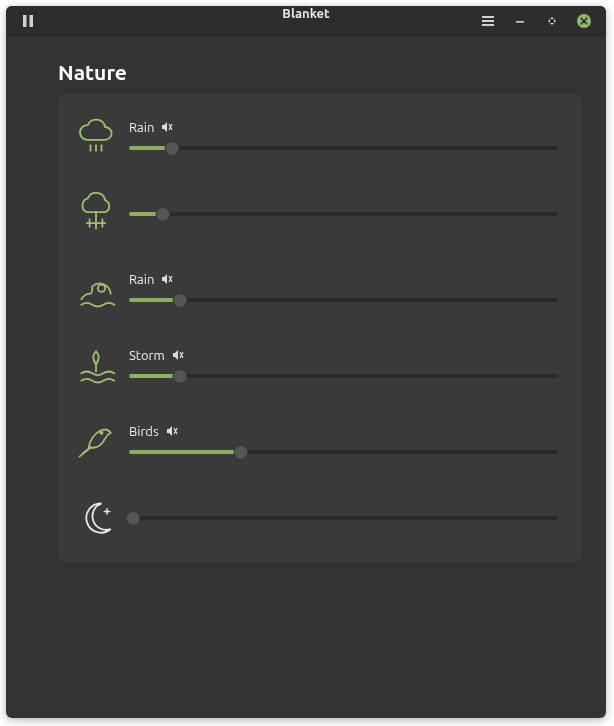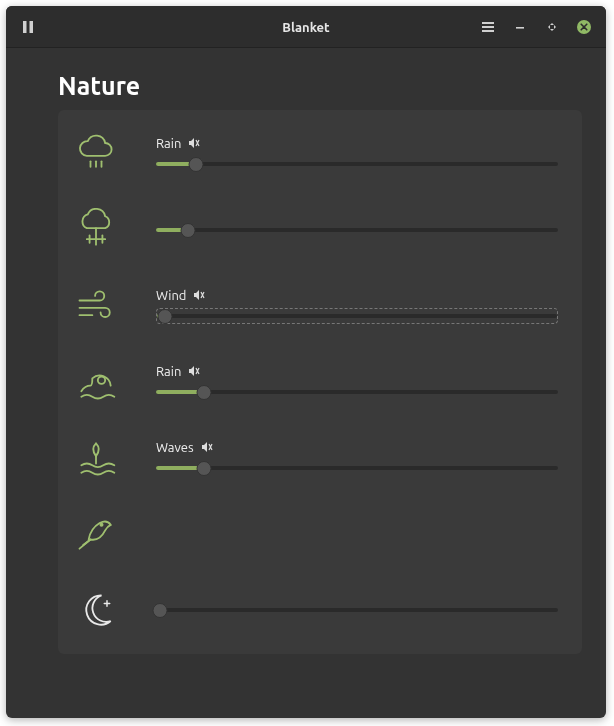--- a/index.html
+++ b/index.html
@@ -15,24 +15,23 @@
     width: 600px;
     height: 712px;
     background: #333333;
     border-radius: 6px;
     overflow: hidden;
     box-shadow: 0 2px 8px rgba(0,0,0,.3);
     display: flex;
     flex-direction: column;
   }
   .headerbar {
-    height: 42px;
+    height: 30px;
     background: #2d2d2d;
     display: flex;
-    align-items: center;
     padding: 0 8px;
     border-bottom: 1px solid #222;
     flex-shrink: 0;
   }
   .hb-left, .hb-right { display: flex; align-items: center; gap: 4px; }
   .hb-left { width: 140px; }
   .hb-right { width: 140px; justify-content: flex-end; }
   .hb-title {
     flex: 1;
     text-align: center;
@@ -50,34 +49,34 @@
   .content {
     flex: 1;
     overflow-y: auto;
     padding: 0 0 0 0;
   }
   .content::-webkit-scrollbar { width: 10px; }
   .content::-webkit-scrollbar-track { background: transparent; }
   .content::-webkit-scrollbar-thumb { background: #555; border-radius: 5px; }
   .section-title {
     color: #fff;
-    font-size: 25px;
+    font-size: 21px;
     font-weight: 700;
     padding: 24px 0 10px 52px;
   }
   .sounds-panel {
     margin: 0 24px 24px 52px;
     background: #3a3a3a;
     border-radius: 6px;
     padding: 6px 24px 6px 14px;
   }
   .sound-row {
     display: flex;
     align-items: center;
-    gap: 36px;
+    gap: 9px;
     padding: 14px 0;
   }
   .sound-icon {
     width: 48px; height: 48px;
     flex-shrink: 0;
     display: flex; align-items: center; justify-content: center;
   }
   .sound-icon svg { width: 44px; height: 44px; }
   .icon-active { color: #9fbf6f; }
   .icon-inactive { color: #e8e8e8; }
@@ -202,45 +201,20 @@
         </div>
         <div class="sound-body">
           <div class="slider">
             <div class="slider-track"></div>
             <div class="slider-fill" style="width:8%"></div>
             <div class="slider-thumb" style="left:8%"></div>
           </div>
         </div>
       </div>
 
-      <div class="sound-row">
-        <div class="sound-icon icon-active">
-          <svg viewBox="0 0 48 48" fill="none" stroke="currentColor" stroke-width="2" stroke-linecap="round">
-            <path d="M6 18 h22 a5 5 0 1 0 -5 -5"></path>
-            <path d="M6 26 h28 a5 5 0 1 1 -5 5"></path>
-            <path d="M6 34 h14"></path>
-          </svg>
-        </div>
-        <div class="sound-body">
-          <div class="sound-label-row">
-            <span class="sound-label">Wind</span>
-            <span class="vol-icon">
-                <svg width="14" height="14" viewBox="0 0 14 14">
-                  <path d="M2 5 h2 l3 -3 v10 l-3 -3 h-2 Z" fill="currentColor"></path>
-                  <path d="M9 4 l3 6 M12 4 l-3 6" stroke="currentColor" stroke-width="1.2"></path>
-                </svg>
-              </span>
-          </div>
-          <div class="slider slider-dotted">
-            <div class="slider-track"></div>
-            <div class="slider-fill" style="width:2%"></div>
-            <div class="slider-thumb" style="left:2%"></div>
-          </div>
-        </div>
-      </div>
 
       <div class="sound-row">
         <div class="sound-icon icon-active">
           <svg viewBox="0 0 48 48" fill="none" stroke="currentColor" stroke-width="2" stroke-linecap="round">
             <path d="M8 34 q4 -6 10 -6 q2 0 2 -8 a12 12 0 0 1 20 8"></path>
             <circle cx="30" cy="22" r="4"></circle>
             <path d="M8 40 q6 -4 12 0 q6 4 12 0 q6 -4 12 0"></path>
           </svg>
         </div>
         <div class="sound-body">
@@ -265,21 +239,21 @@
         <div class="sound-icon icon-active">
           <svg viewBox="0 0 48 48" fill="none" stroke="currentColor" stroke-width="2" stroke-linecap="round">
             <path d="M24 8 q-6 6 0 14 q6 -8 0 -14 Z"></path>
             <line x1="24" y1="22" x2="24" y2="30"></line>
             <path d="M8 32 q6 -4 12 0 q6 4 12 0 q6 -4 12 0"></path>
             <path d="M8 40 q6 -4 12 0 q6 4 12 0 q6 -4 12 0"></path>
           </svg>
         </div>
         <div class="sound-body">
           <div class="sound-label-row">
-            <span class="sound-label">Waves</span>
+            <span class="sound-label">Storm</span>
             <span class="vol-icon">
                 <svg width="14" height="14" viewBox="0 0 14 14">
                   <path d="M2 5 h2 l3 -3 v10 l-3 -3 h-2 Z" fill="currentColor"></path>
                   <path d="M9 4 l3 6 M12 4 l-3 6" stroke="currentColor" stroke-width="1.2"></path>
                 </svg>
               </span>
           </div>
           <div class="slider">
             <div class="slider-track"></div>
             <div class="slider-fill" style="width:12%"></div>
@@ -289,20 +263,36 @@
       </div>
 
       <div class="sound-row">
         <div class="sound-icon icon-active">
           <svg viewBox="0 0 48 48" fill="none" stroke="currentColor" stroke-width="2" stroke-linecap="round">
             <path d="M10 36 l8 -6 q10 2 16 -10 q2 -4 6 -6 q-4 -6 -12 -2 q-10 6 -12 18"></path>
             <circle cx="30" cy="14" r="1.2" fill="currentColor"></circle>
             <line x1="6" y1="40" x2="18" y2="30"></line>
           </svg>
         </div>
+        <div class="sound-body">
+          <div class="sound-label-row">
+            <span class="sound-label">Birds</span>
+            <span class="vol-icon">
+                <svg width="14" height="14" viewBox="0 0 14 14">
+                  <path d="M2 5 h2 l3 -3 v10 l-3 -3 h-2 Z" fill="currentColor"></path>
+                  <path d="M9 4 l3 6 M12 4 l-3 6" stroke="currentColor" stroke-width="1.2"></path>
+                </svg>
+              </span>
+          </div>
+          <div class="slider">
+            <div class="slider-track"></div>
+            <div class="slider-fill" style="width:26%"></div>
+            <div class="slider-thumb" style="left:26%"></div>
+          </div>
+        </div>
       </div>
 
       <div class="sound-row">
         <div class="sound-icon icon-inactive">
           <svg viewBox="0 0 48 48" fill="none" stroke="currentColor" stroke-width="2" stroke-linecap="round">
             <path d="M30 8 a16 16 0 1 0 10 28 a12 12 0 0 1 -10 -28 Z"></path>
             <path d="M36 14 l0 6 M33 17 l6 0" stroke-width="1.6"></path>
           </svg>
         </div>
         <div class="sound-body">

